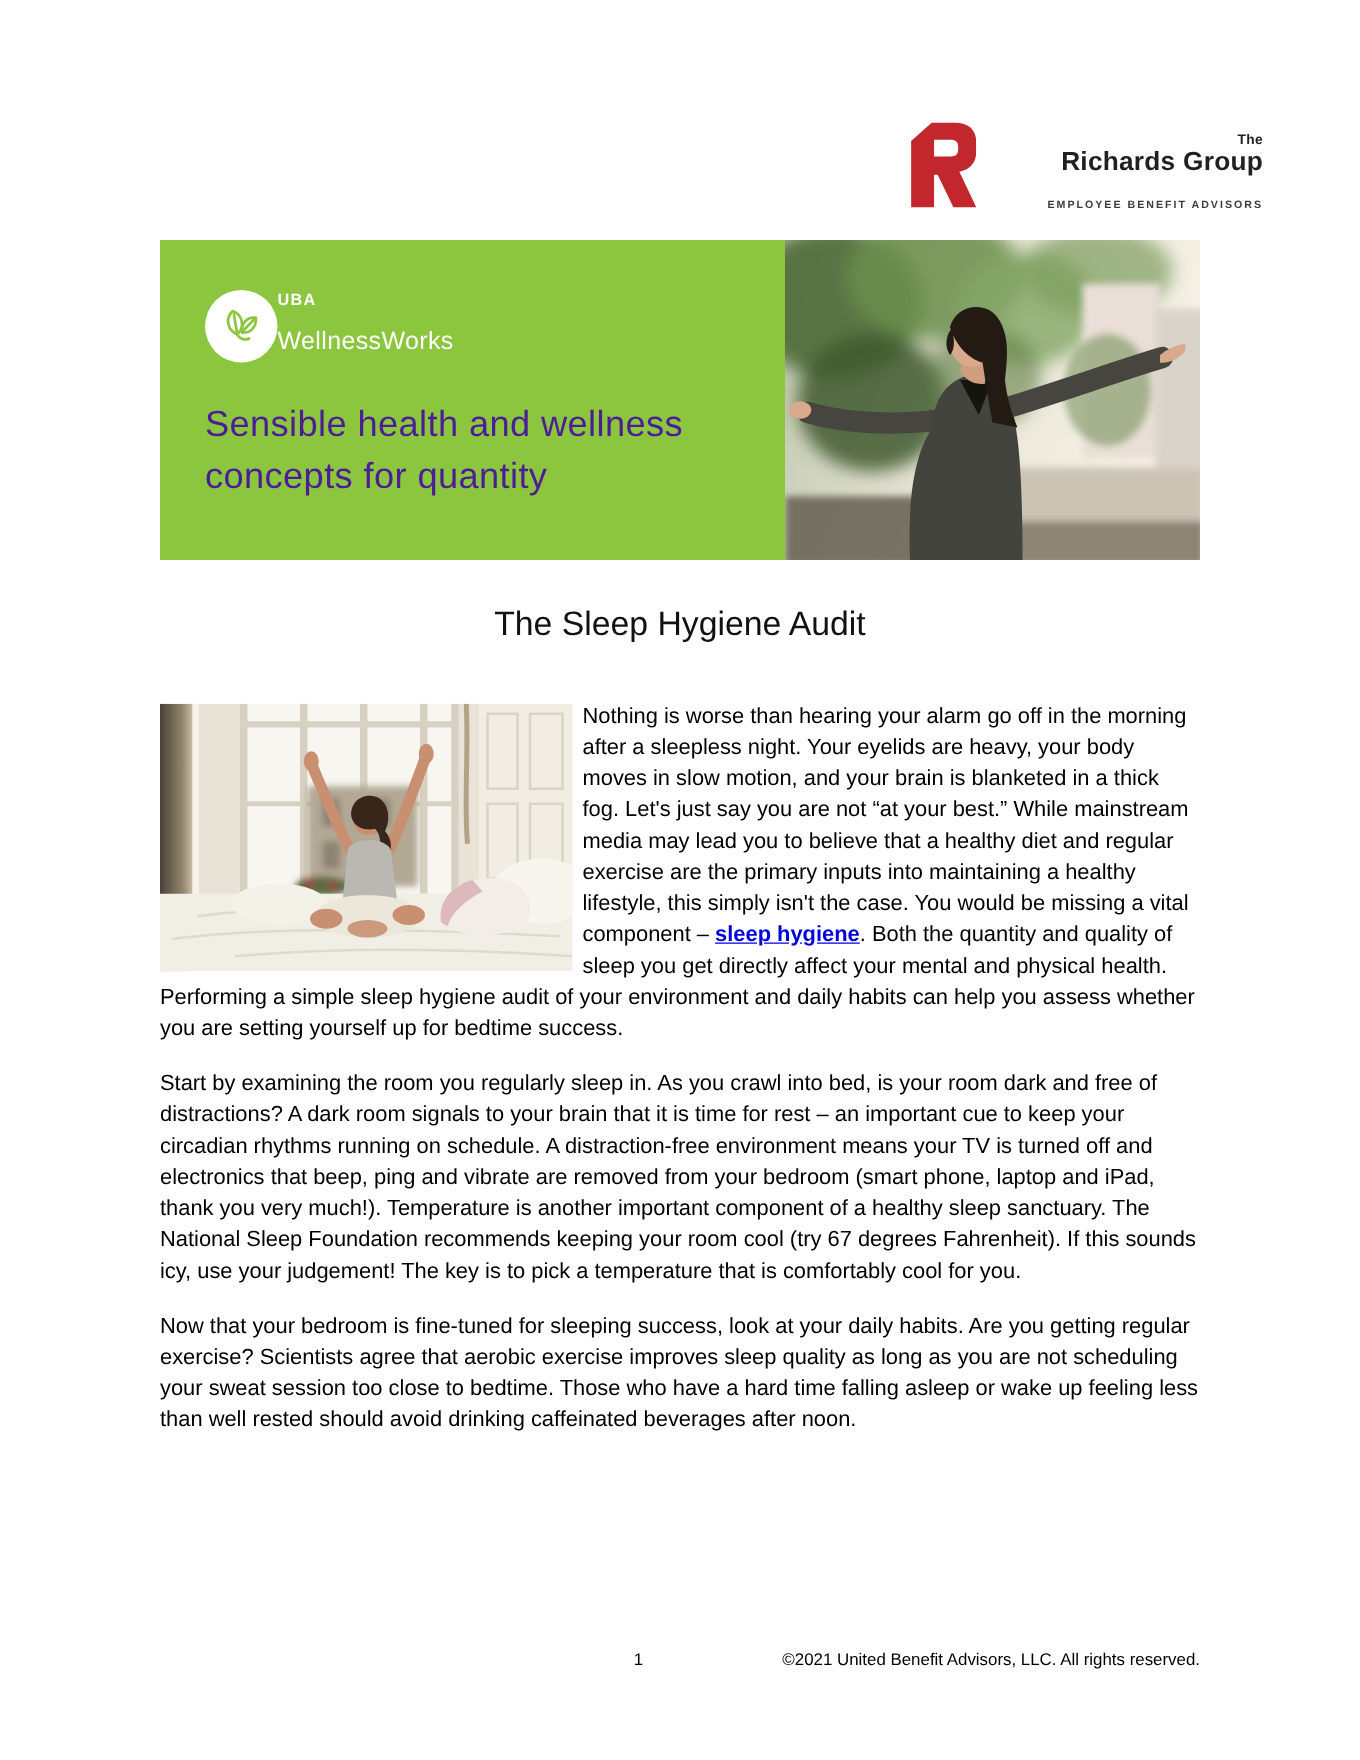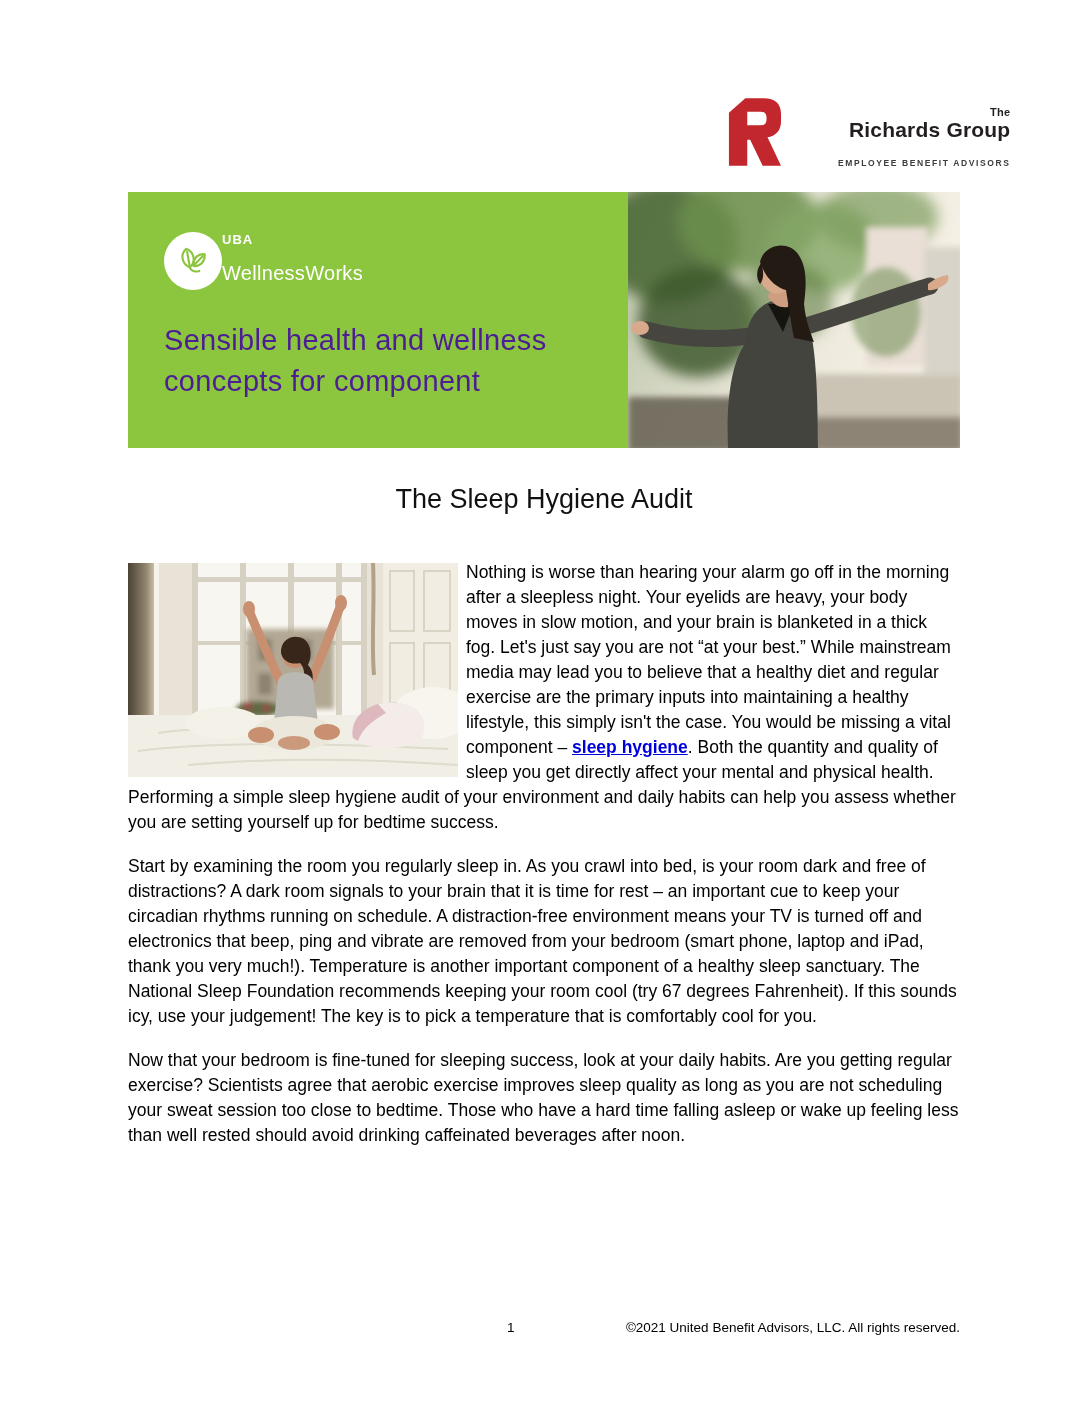--- a/index.html
+++ b/index.html
@@ -169,21 +169,21 @@
             </g>
           </svg>
         </span>
         <div class="brand-names">
           <div class="uba">UBA</div>
           <div class="ww">WellnessWorks</div>
         </div>
       </div>
       <div class="banner-headline">
         <div>Sensible health and wellness</div>
-        <div>concepts for component</div>
+        <div>concepts for quantity</div>
       </div>
     </div>
     <div class="banner-photo">
       <svg viewBox="0 0 332 256" preserveAspectRatio="xMidYMid slice" aria-hidden="true">
         <defs>
           <linearGradient id="sky" x1="0" y1="0" x2="1" y2="0.3">
             <stop offset="0" stop-color="#b9c4a8"></stop>
             <stop offset="0.55" stop-color="#e9e6d8"></stop>
             <stop offset="1" stop-color="#f6f1e6"></stop>
           </linearGradient>

